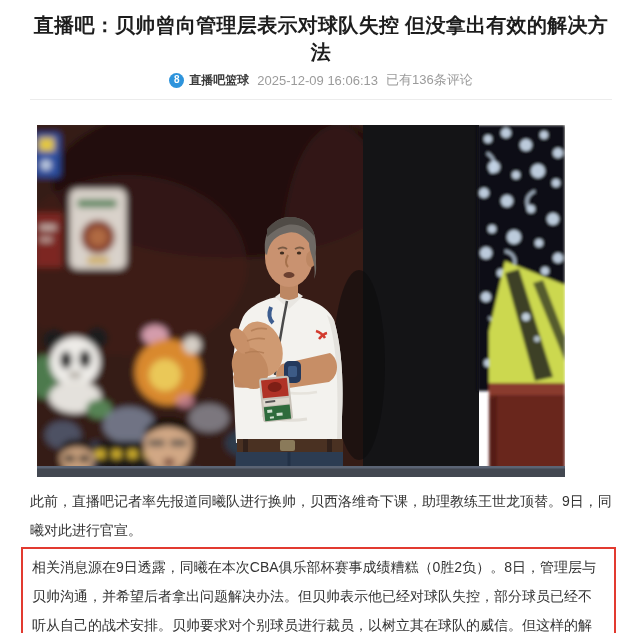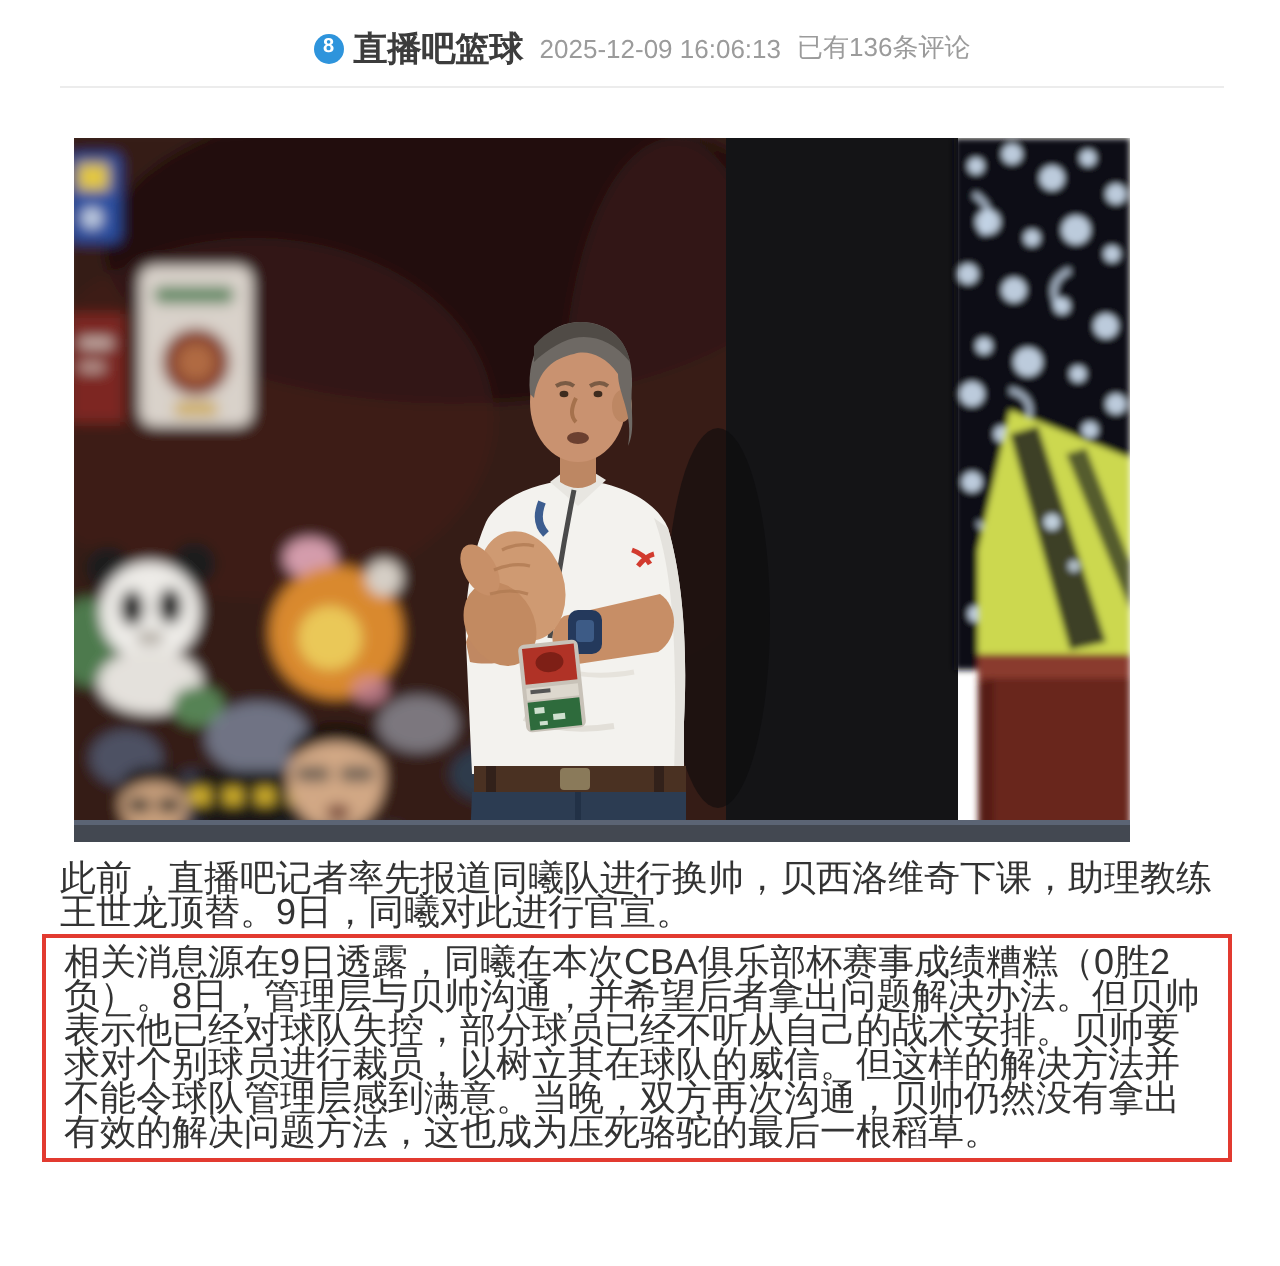--- a/index.html
+++ b/index.html
@@ -4,35 +4,36 @@
 <style>
   html,body{margin:0;padding:0;background:#fff;}
   body{font-family:"Liberation Sans","DejaVu Sans",sans-serif;}
   .page{width:640px;height:633px;overflow:hidden;background:#fff;box-sizing:border-box;padding:10px 28px 0 30px;}
   .title{margin:2px 0 0;font-size:20px;line-height:27px;color:var(--title-color,#1d1d1d);
          text-align:center;font-weight:700;letter-spacing:.3px;}
   .byline{display:flex;align-items:center;justify-content:center;gap:8px;margin-top:6px;height:16px;}
   .source{display:inline-flex;align-items:center;gap:5px;text-decoration:none;cursor:pointer;}
   .logo{width:15px;height:15px;border-radius:50%;background:var(--logo-blue,#2e94dc);color:#fff;
         font-size:10px;font-weight:700;display:inline-flex;align-items:center;justify-content:center;line-height:1;}
-  .source-name{font-size:17px;font-weight:700;color:#3c3c3c;}
+  .source-name{font-size:12px;font-weight:700;color:#3c3c3c;}
   .meta{font-size:13px;color:var(--meta-gray,#9b9b9b);text-decoration:none;}
   .comments{cursor:pointer;}
   .divider{border:none;border-top:1px solid var(--divider,#ececec);margin:11px 0 0;}
   .photo{margin:25px 0 0 7px;width:528px;height:352px;line-height:0;}
-  .body-p{font-size:18px;line-height:17px;color:var(--body-color,#333);margin:10px 0 0;}
+  .body-p{font-size:14px;line-height:29px;color:var(--body-color,#333);margin:10px 0 0;}
   .highlight-box{border:2px solid var(--accent-red,#e23a30);margin:2px 0 0 -9px;width:595px;
                  box-sizing:border-box;padding:4px 9px 4px;}
   .highlight-box .body-p{margin:0;}
 </style>
 </head>
 <body>
 
 <div class="page">
 
+  <h1 class="title">直播吧：贝帅曾向管理层表示对球队失控 但没拿出有效的解决方法</h1>
 
   <div class="byline">
     <a class="source">
       <span class="logo">8</span>
       <span class="source-name">直播吧篮球</span>
     </a>
     <span class="meta">2025-12-09 16:06:13</span>
     <a class="meta comments">已有136条评论</a>
   </div>
 

